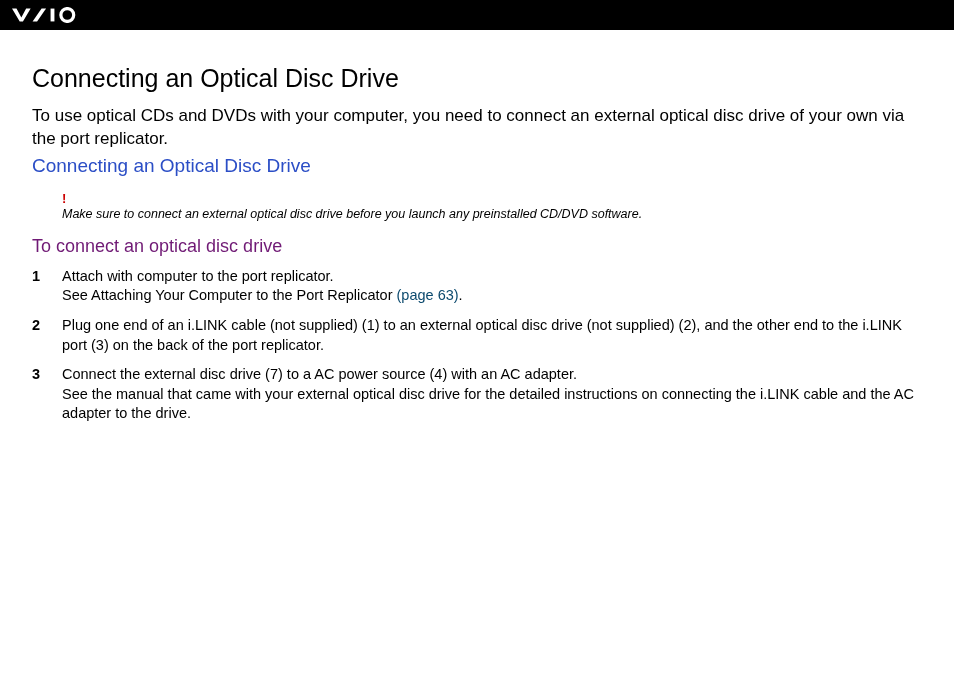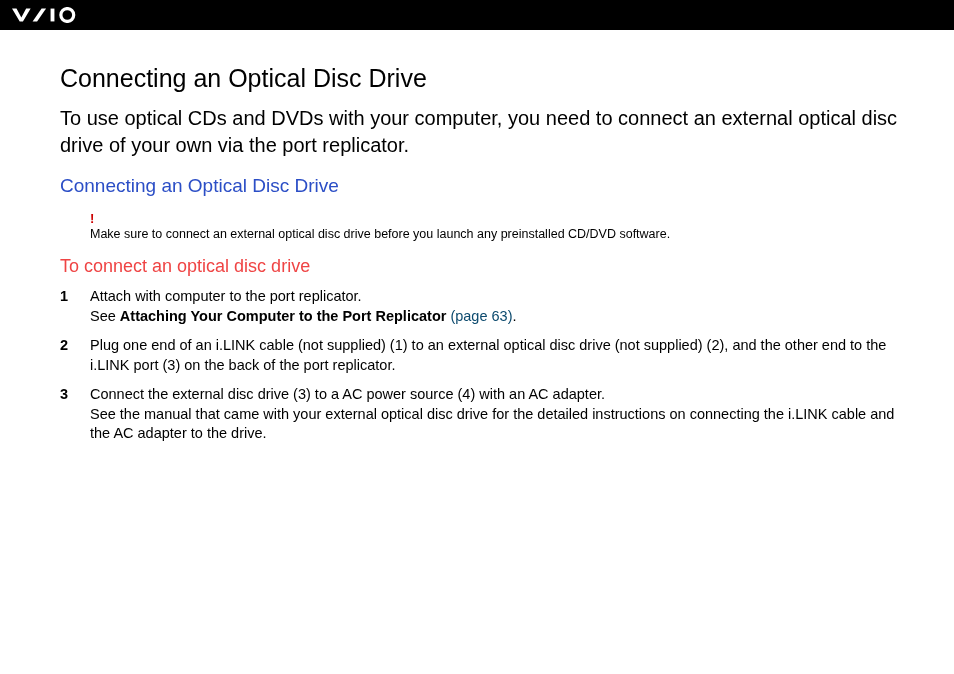--- a/index.html
+++ b/index.html
@@ -58,55 +58,56 @@
     .nav-arrow.right {
       border-width: 5px 0 5px 10px;
       border-color: transparent transparent transparent #fff;
     }
     .section-label {
       font-weight: bold;
       font-size: 11px;
       margin-top: 43px;
     }
     .content {
-      padding: 34px 38px 0 60px;
+      padding: 34px 38px 0 32px;
     }
     .page-title {
       font-size: 25px;
       font-weight: normal;
       color: #000;
       margin-bottom: 12px;
     }
     .intro {
-      font-size: 20px;
+      font-size: 17px;
       line-height: 1.35;
-      margin-bottom: 16px;
+      margin-bottom: 4px;
     }
     .sub-title {
       color: #2b4ec6;
       font-size: 19px;
       font-weight: normal;
       margin-bottom: 14px;
     }
     .warning-block {
       margin-left: 30px;
       margin-bottom: 14px;
     }
     .warning-mark {
       color: #cc0000;
       font-weight: bold;
       font-size: 13px;
       display: block;
       margin-bottom: -2px;
     }
     .warning-text {
       font-size: 12.5px;
+      font-style: italic;
     }
     .howto-title {
-      color: #ef4444;
+      color: #701a75;
       font-size: 18px;
       font-weight: normal;
       margin-bottom: 10px;
     }
     .steps {
       list-style: none;
       counter-reset: step;
     }
     .steps li {
       counter-increment: step;
@@ -121,21 +122,21 @@
       position: absolute;
       left: 0;
       top: 0;
       font-weight: bold;
     }
     .link {
       color: #0c4a6e;
       font-weight: normal;
     }
     .bold {
-      font-weight: bold;
+      font-weight: normal;
       margin-top: 32px;
     }
     .n-line {
       display: flex;
       align-items: center;
     }
     .n-tag {
       background: #545454;
       color: #fff;
       font-size: 12px;
@@ -197,17 +198,17 @@
   <h3 class="howto-title">To connect an optical disc drive</h3>
   <ol class="steps">
     <li>
       <span>Attach with computer to the port replicator.</span><br>
       <span>See </span><span class="bold">Attaching Your Computer to the Port Replicator </span><span class="link">(page 63)</span><span>.</span>
     </li>
     <li>
       <span>Plug one end of an i.LINK cable (not supplied) (1) to an external optical disc drive (not supplied) (2), and the other end to the i.LINK port (3) on the back of the port replicator.</span>
     </li>
     <li>
-      <span>Connect the external disc drive (3) to a AC power source (4) with an AC adapter.</span><br>
+      <span>Connect the external disc drive (7) to a AC power source (4) with an AC adapter.</span><br>
       <span>See the manual that came with your external optical disc drive for the detailed instructions on connecting the i.LINK cable and the AC adapter to the drive.</span>
     </li>
   </ol>
 </div>
 
 </body></html>

